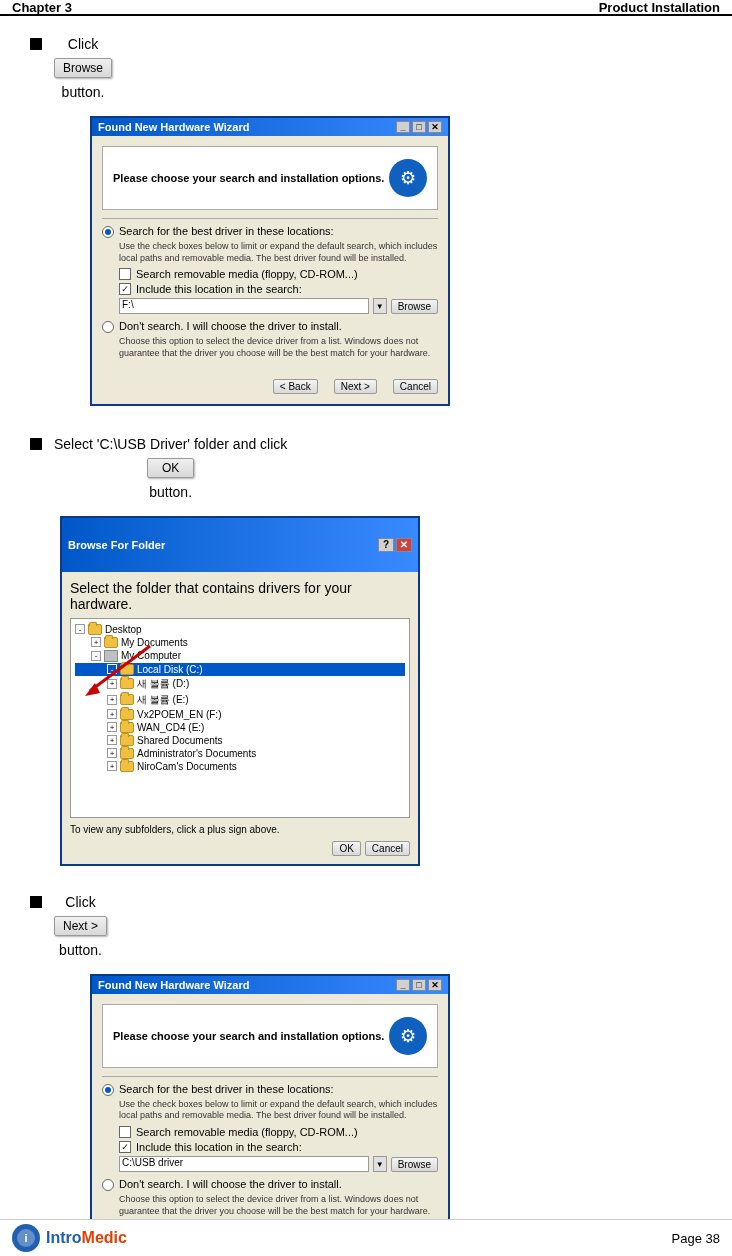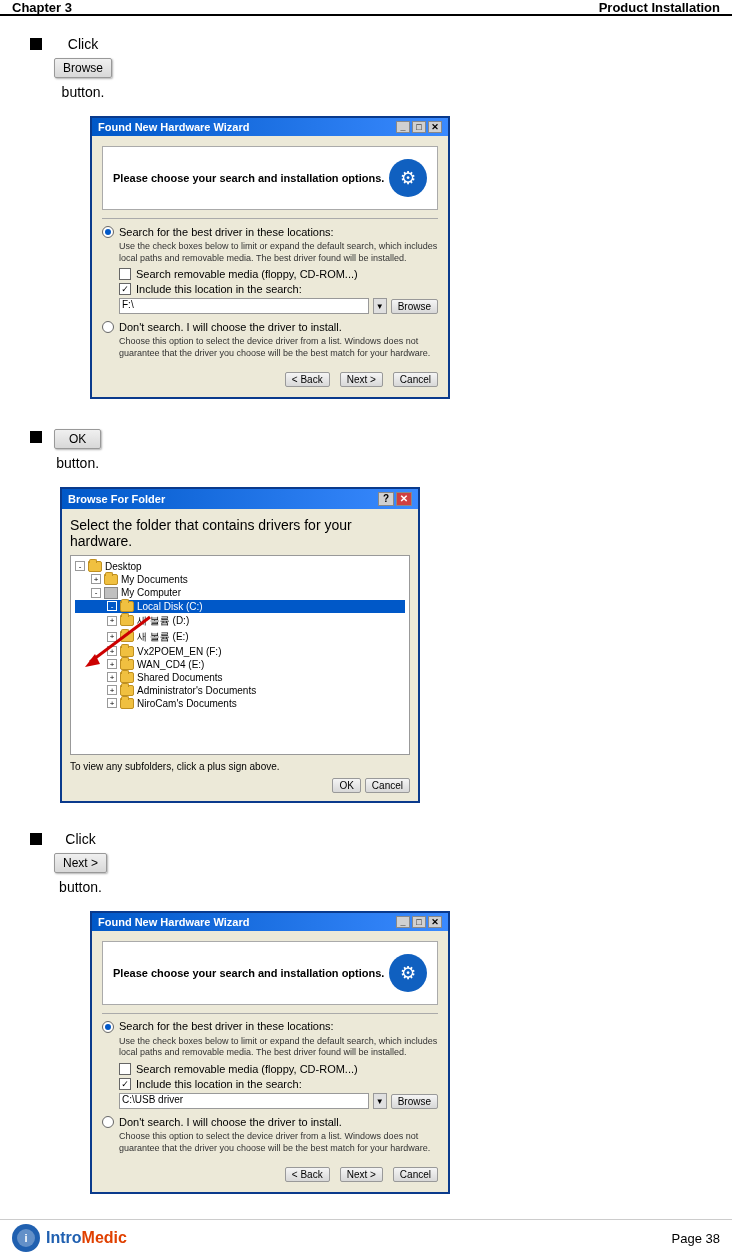--- a/index.html
+++ b/index.html
@@ -171,21 +171,21 @@
     }
     .wizard-divider {
       border-top: 1px solid #aaa;
       margin: 6px 0;
     }
     .wizard-section {
       margin-bottom: 6px;
     }
     .radio-row {
       display: flex;
-      align-items: center;
+      align-items: flex-start;
       gap: 5px;
       margin-bottom: 3px;
     }
     .radio-circle {
       width: 12px;
       height: 12px;
       border: 1px solid #666;
       border-radius: 50%;
       margin-top: 1px;
       flex-shrink: 0;
@@ -259,34 +259,34 @@
       border: 1px solid #999;
       background: linear-gradient(to bottom, #f5f5f5, #d8d8d8);
       padding: 1px 6px;
       font-size: 10px;
       cursor: pointer;
       border-radius: 2px;
     }
     .wizard-footer {
       display: flex;
       justify-content: flex-end;
-      gap: 10px;
-      margin-top: 12px;
+      gap: 16px;
+      margin-top: 19px;
     }
 
     
     .browse-window {
       border: 2px solid #0a3a8c;
     }
     .browse-titlebar {
       background: linear-gradient(to right, #0058c8, #3a8aff);
       color: #fff;
       font-size: 11px;
       font-weight: bold;
-      padding: 3px 6px;
+      padding: 20px 6px;
       display: flex;
       justify-content: space-between;
       align-items: center;
     }
     .browse-titlebar-right {
       display: flex;
       gap: 2px;
     }
     .browse-titlebar-btn {
       width: 16px;
@@ -485,20 +485,21 @@
           <button class="small-btn">Next &gt;</button>
           <button class="small-btn">Cancel</button>
         </div>
       </div>
     </div>
   </div>
 
   <div class="bullet-item">
     <div class="bullet-square"></div>
     <div class="bullet-text">
+      <span>Select 'C:\USB Driver' folder and click</span>
       <button class="inline-btn-ok">OK</button>
       <span>button.</span>
     </div>
   </div>
 
   <div style="position:relative; margin-left:30px; margin-bottom:28px; width:360px;">
 
     <svg style="position:absolute; left:10px; top:125px; width:90px; height:55px; z-index:10; pointer-events:none;">
       <line x1="80" y1="5" x2="20" y2="50" stroke="#cc0000" stroke-width="3"></line>
       <polygon points="15,55 25,42 30,52" fill="#cc0000"></polygon>

